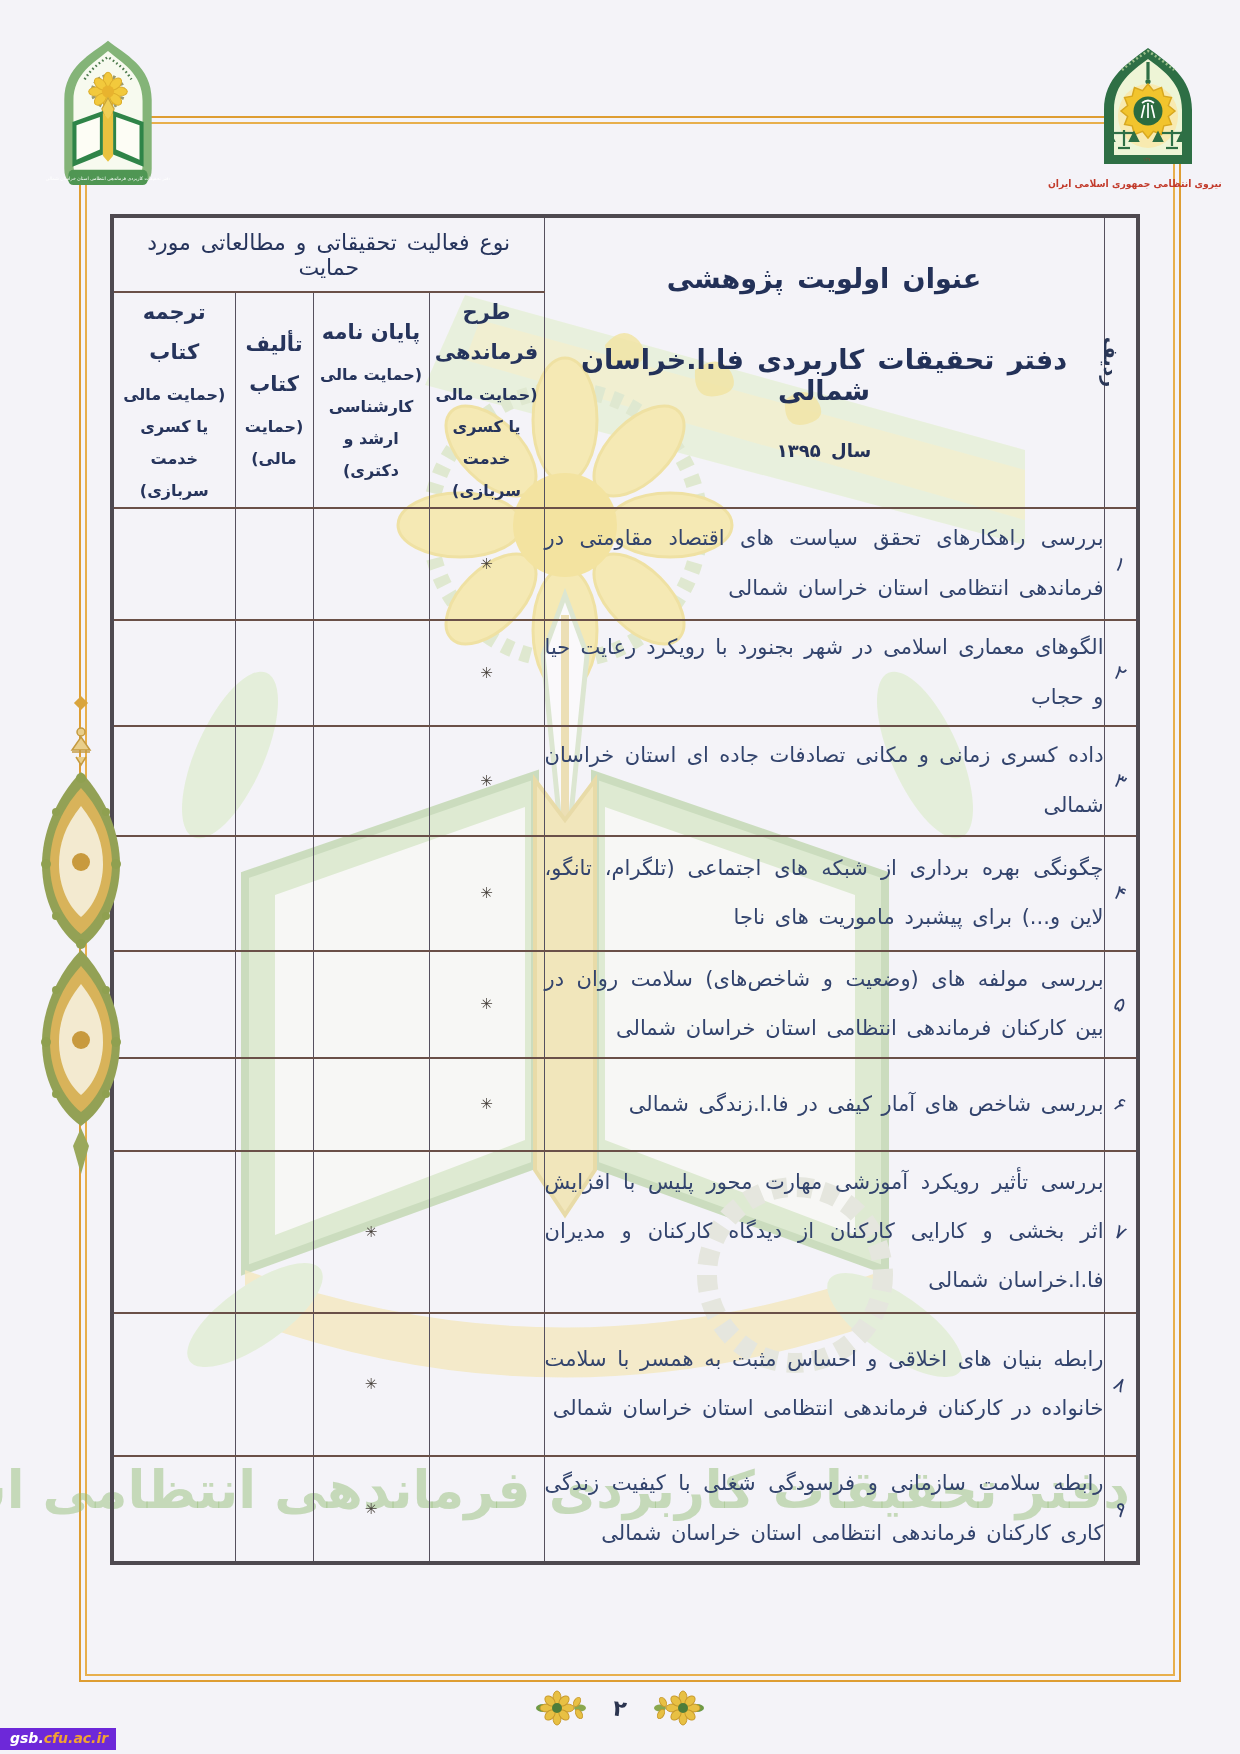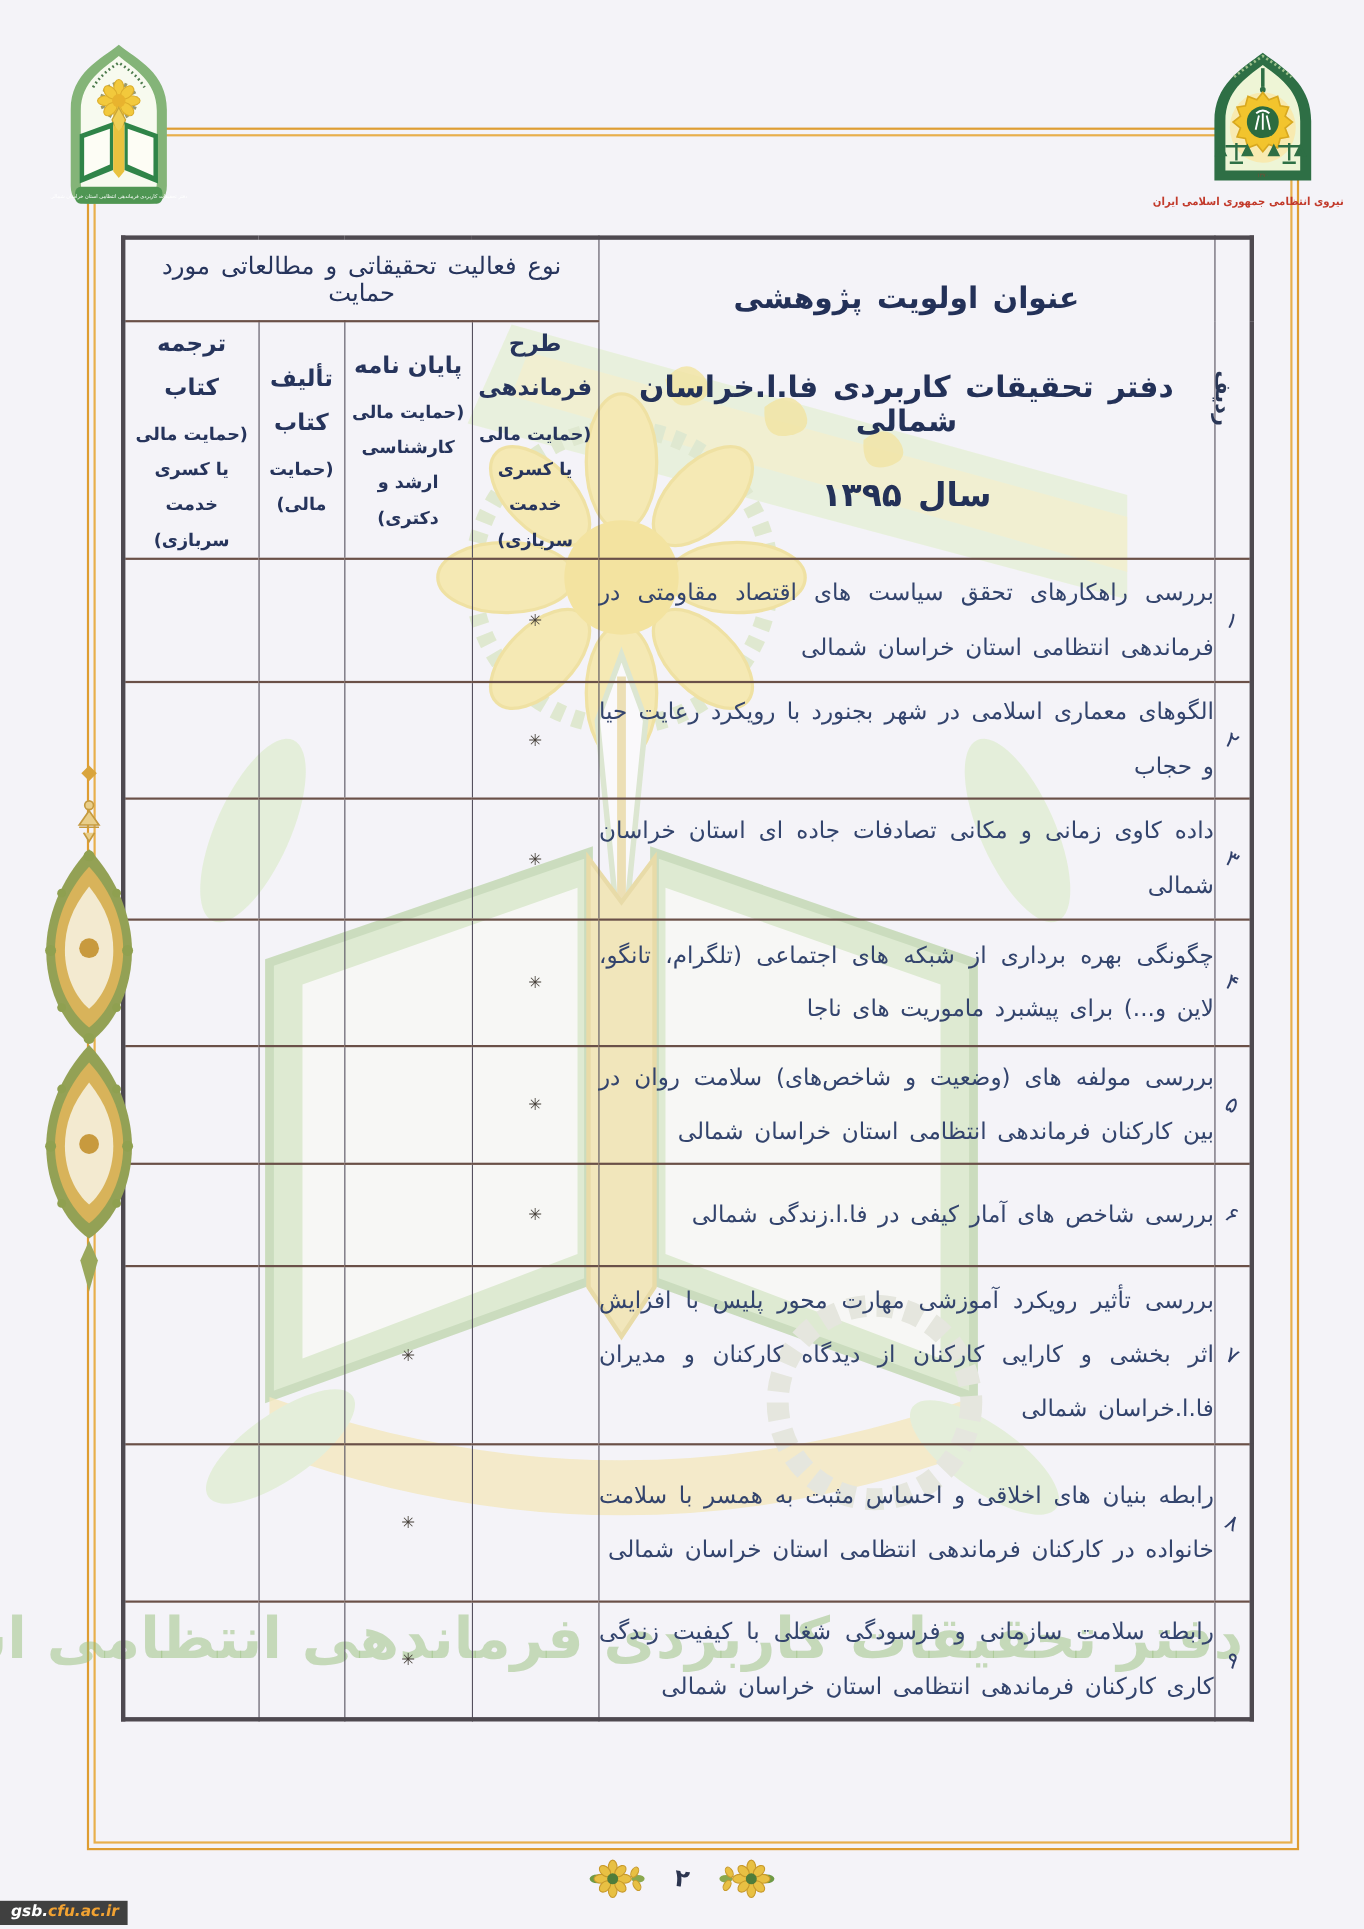--- a/index.html
+++ b/index.html
@@ -30,21 +30,21 @@
     border-top:2px solid #6a5048;border-bottom:2px solid #6a5048;
     padding:0;vertical-align:middle;background:transparent;font-weight:normal;
   }
   .radif-head span{
     display:inline-block;transform:rotate(90deg);font-weight:bold;color:#2a3757;font-size:19px;
   }
   .radif-head{text-align:center;}
   .title-cell{text-align:center;color:#233158;}
   .title-cell .t1{font-size:27px;font-weight:bold;margin-bottom:50px;word-spacing:4px;}
   .title-cell .t2{font-size:27px;font-weight:bold;margin-bottom:34px;word-spacing:4px;}
-  .title-cell .t3{font-size:30px;font-weight:bold;word-spacing:4px;text-align:center;}
+  .title-cell .t3{font-size:18px;font-weight:bold;word-spacing:4px;text-align:center;}
   .group-head{
     font-size:22px;font-weight:bold;color:#26345c;word-spacing:3px;
   }
   .col-head{text-align:center;color:#26345c;}
   .col-head .cn{font-size:21px;font-weight:bold;white-space:pre-line;line-height:1.9;}
   .col-head .cs{font-size:16px;font-weight:bold;white-space:pre-line;line-height:2.0;margin-top:6px;}
   .num-cell{text-align:center;}
   .num-cell span{display:inline-block;transform:rotate(28deg);font-size:20px;color:#31406b;}
   .row-title{
     text-align:justify;text-align-last:right;direction:rtl;
@@ -59,21 +59,21 @@
     font-size:10px;font-weight:bold;color:#c23a2b;white-space:nowrap;transform:scale(.92,1);
   }
   
   .ornament{left:26px;top:640px;width:110px;height:545px;z-index:5;pointer-events:none;}
   
   .footer{left:0;top:1690px;width:1240px;height:46px;z-index:4;text-align:center;}
   .footer .inner{display:inline-flex;align-items:center;gap:26px;}
   .page-num{font-size:22px;font-weight:bold;color:#2c3550;display:inline-block;transform:rotate(8deg);}
   
   .badge{
-    left:0;top:1728px;z-index:7;background:#404040;color:#fff;padding:2px 8px 4px 10px;
+    left:0;top:1728px;z-index:7;background:#6d28d9;color:#fff;padding:2px 8px 4px 10px;
     font-style:italic;font-weight:bold;font-size:14px;letter-spacing:0;
   }
   .badge .dom{color:#f2a232;}
 </style>
 </head>
 <body>
 
 <div class="abs frame-outer"></div>
 <div class="abs frame-inner"></div>
 
@@ -218,21 +218,21 @@
       <tr style="height:106px">
         <td class="num-cell"><span>۲</span></td>
         <td class="row-title">الگوهای معماری اسلامی در شهر بجنورد با رویکرد رعایت حیا و حجاب</td>
         <td class="mark-cell">✳</td>
         <td class="mark-cell"></td>
         <td class="mark-cell"></td>
         <td class="mark-cell"></td>
       </tr>
       <tr style="height:110px">
         <td class="num-cell"><span>۳</span></td>
-        <td class="row-title">داده کاوی زمانی و مکانی تصادفات جاده ای استان خراسان شمالی</td>
+        <td class="row-title">داده کسری زمانی و مکانی تصادفات جاده ای استان خراسان شمالی</td>
         <td class="mark-cell">✳</td>
         <td class="mark-cell"></td>
         <td class="mark-cell"></td>
         <td class="mark-cell"></td>
       </tr>
       <tr style="height:115px">
         <td class="num-cell"><span>۴</span></td>
         <td class="row-title">چگونگی بهره برداری از شبکه های اجتماعی (تلگرام، تانگو، لاین و...) برای پیشبرد ماموریت های ناجا</td>
         <td class="mark-cell">✳</td>
         <td class="mark-cell"></td>

